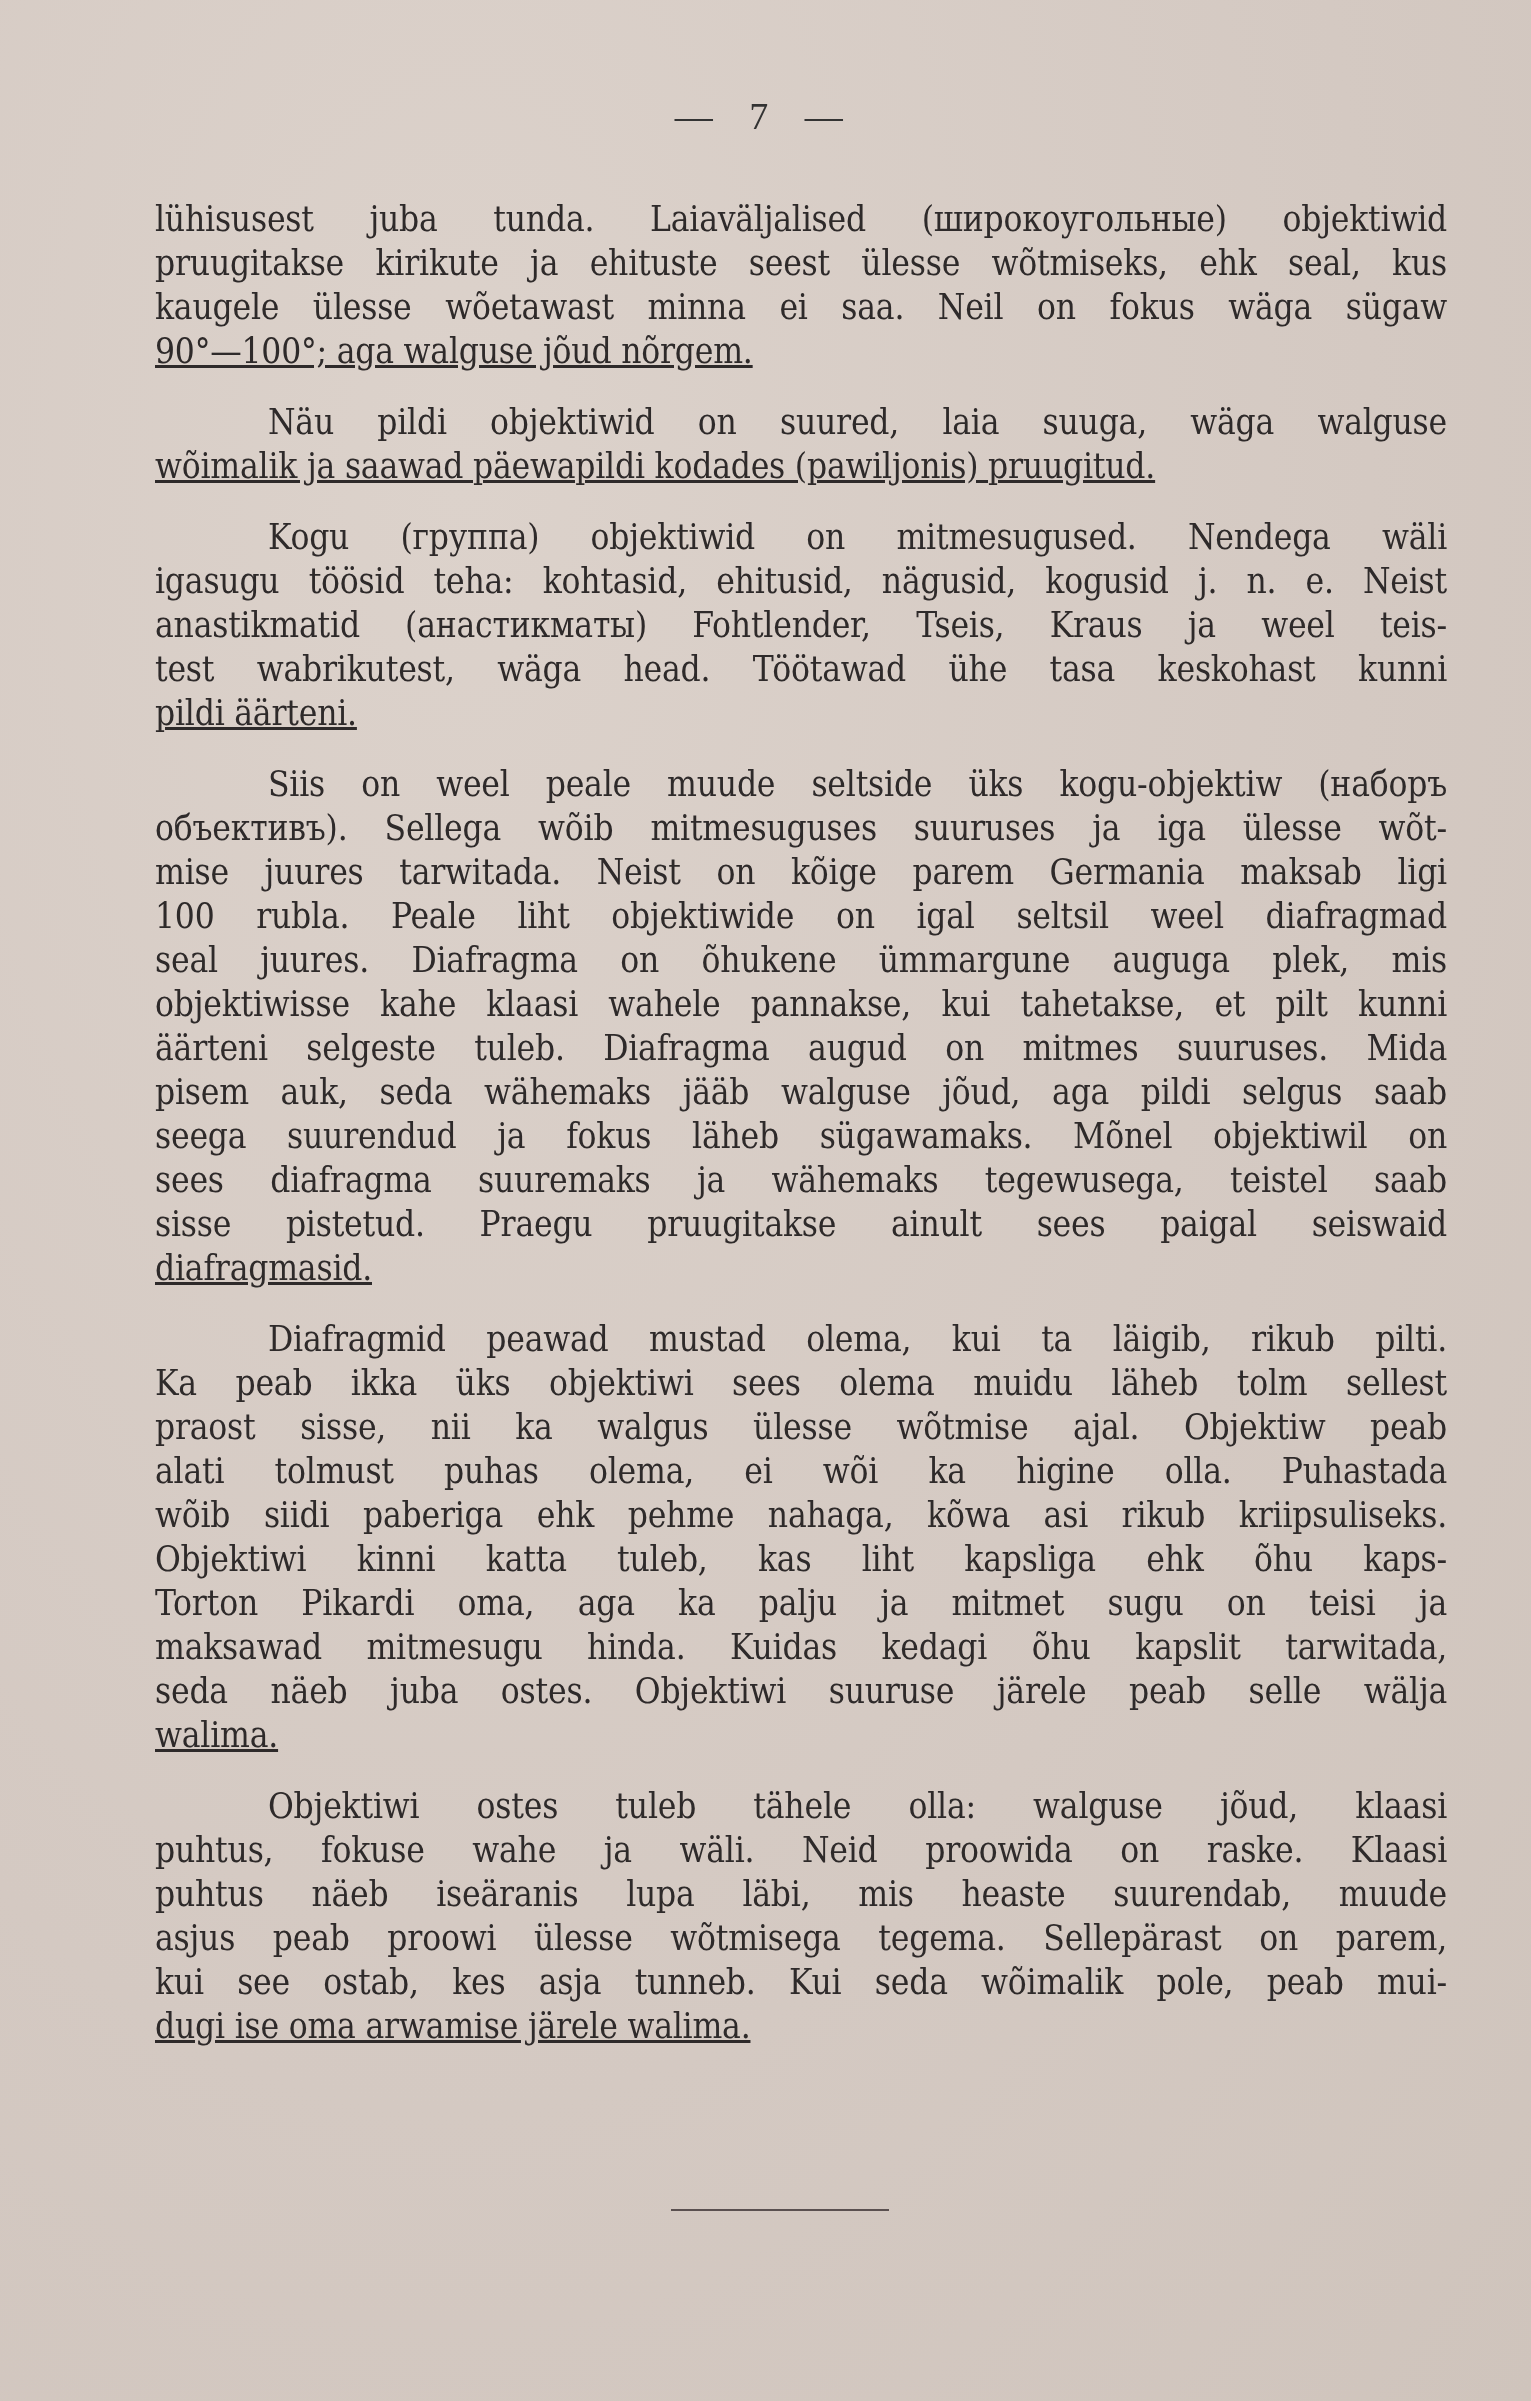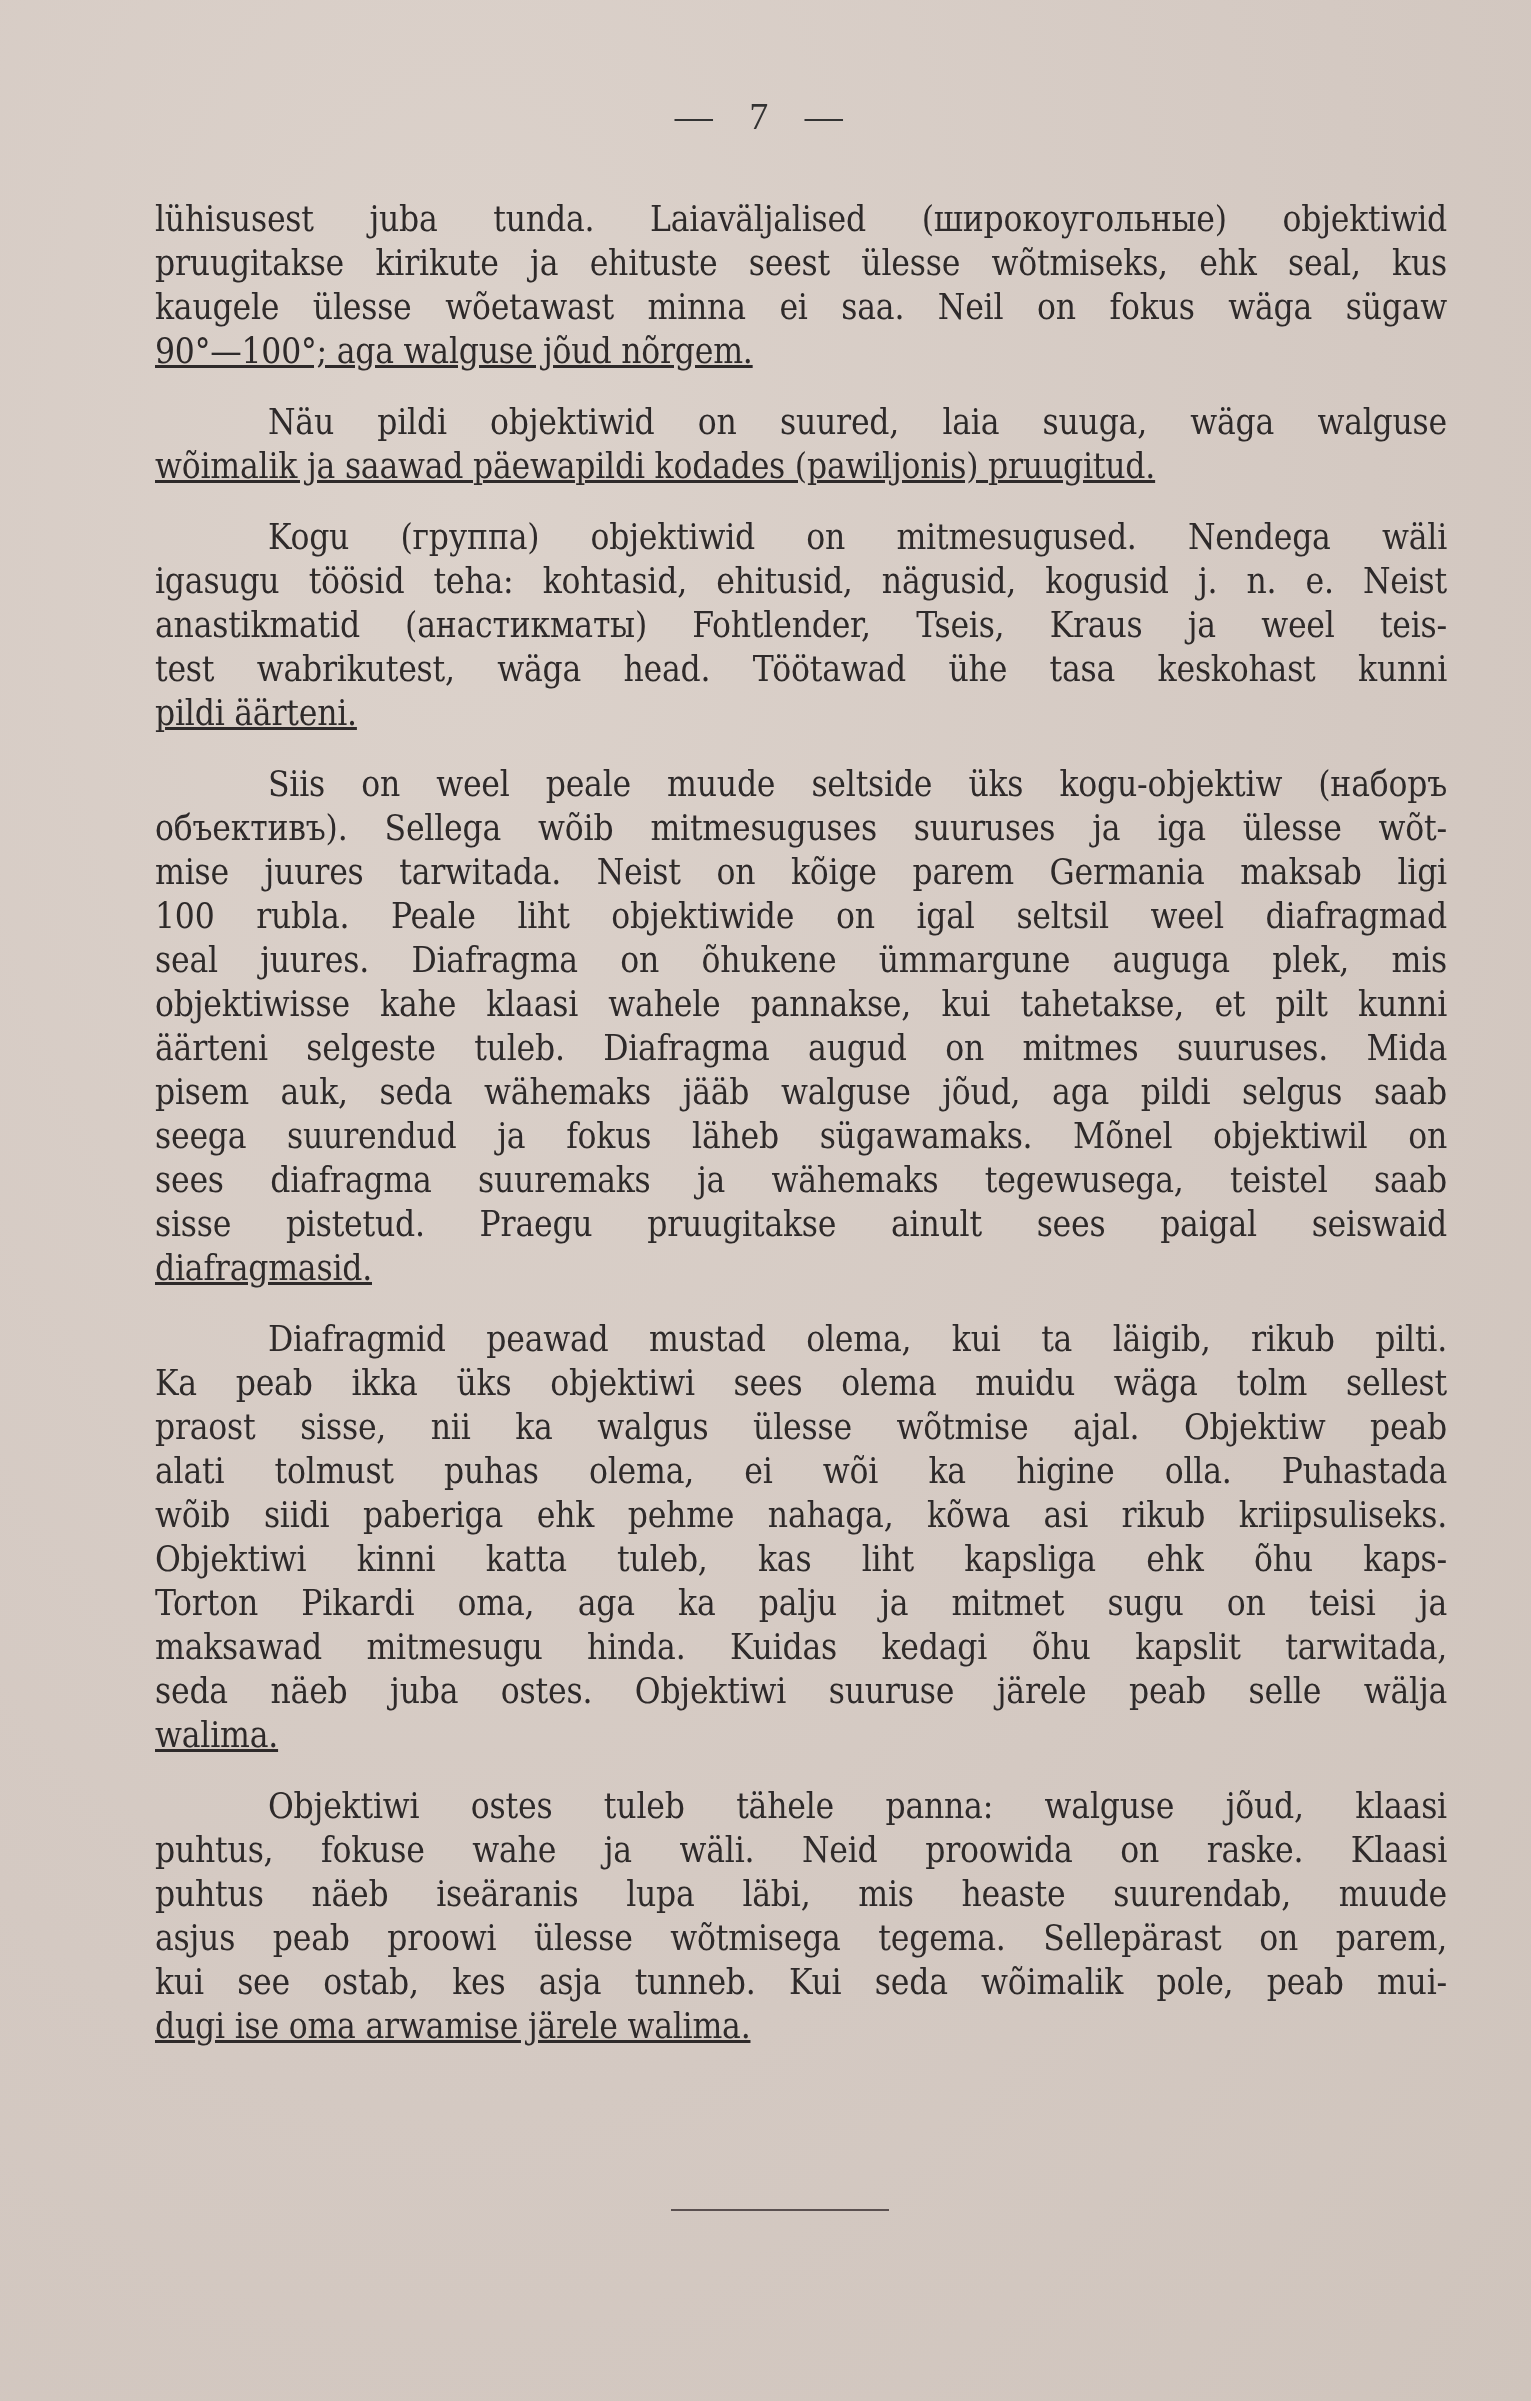--- a/index.html
+++ b/index.html
@@ -71,33 +71,33 @@
       <span class="line">äärteni selgeste tuleb. Diafragma augud on mitmes suuruses. Mida</span>
       <span class="line">pisem auk, seda wähemaks jääb walguse jõud, aga pildi selgus saab</span>
       <span class="line">seega suurendud ja fokus läheb sügawamaks. Mõnel objektiwil on</span>
       <span class="line">sees diafragma suuremaks ja wähemaks tegewusega, teistel saab</span>
       <span class="line">sisse pistetud. Praegu pruugitakse ainult sees paigal seiswaid</span>
       <span class="line last">diafragmasid.</span>
     </div>
     <div class="gap"></div>
     <div class="para">
       <span class="line indent">Diafragmid peawad mustad olema, kui ta läigib, rikub pilti.</span>
-      <span class="line">Ka peab ikka üks objektiwi sees olema muidu wäga tolm sellest</span>
+      <span class="line">Ka peab ikka üks objektiwi sees olema muidu läheb tolm sellest</span>
       <span class="line">praost sisse, nii ka walgus ülesse wõtmise ajal. Objektiw peab</span>
       <span class="line">alati tolmust puhas olema, ei wõi ka higine olla. Puhastada</span>
       <span class="line">wõib siidi paberiga ehk pehme nahaga, kõwa asi rikub kriipsuliseks.</span>
       <span class="line">Objektiwi kinni katta tuleb, kas liht kapsliga ehk õhu kaps-</span>
       <span class="line">Torton Pikardi oma, aga ka palju ja mitmet sugu on teisi ja</span>
       <span class="line">maksawad mitmesugu hinda. Kuidas kedagi õhu kapslit tarwitada,</span>
       <span class="line">seda näeb juba ostes. Objektiwi suuruse järele peab selle wälja</span>
       <span class="line last">walima.</span>
     </div>
     <div class="gap"></div>
     <div class="para">
-      <span class="line indent">Objektiwi ostes tuleb tähele panna: walguse jõud, klaasi</span>
+      <span class="line indent">Objektiwi ostes tuleb tähele olla: walguse jõud, klaasi</span>
       <span class="line">puhtus, fokuse wahe ja wäli. Neid proowida on raske. Klaasi</span>
       <span class="line">puhtus näeb iseäranis lupa läbi, mis heaste suurendab, muude</span>
       <span class="line">asjus peab proowi ülesse wõtmisega tegema. Sellepärast on parem,</span>
       <span class="line">kui see ostab, kes asja tunneb. Kui seda wõimalik pole, peab mui-</span>
       <span class="line last">dugi ise oma arwamise järele walima.</span>
     </div>
   </div>
 
 <div class="separator"></div>
 

